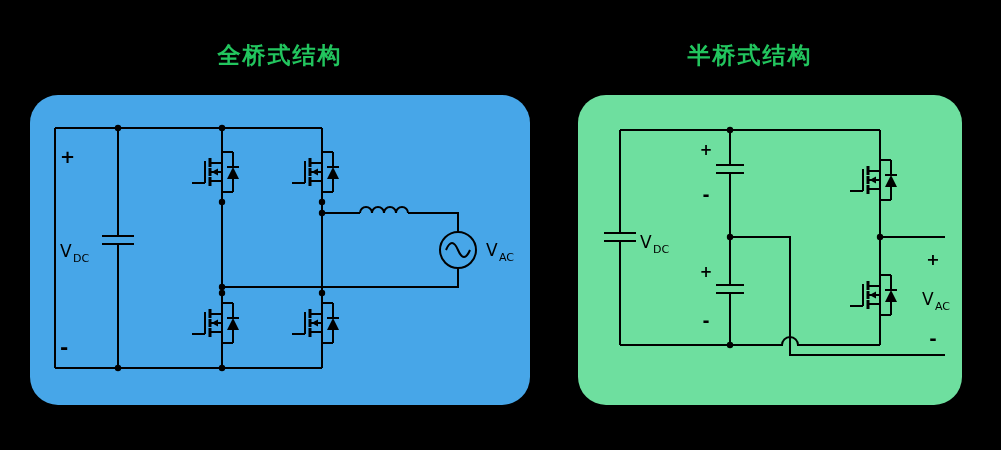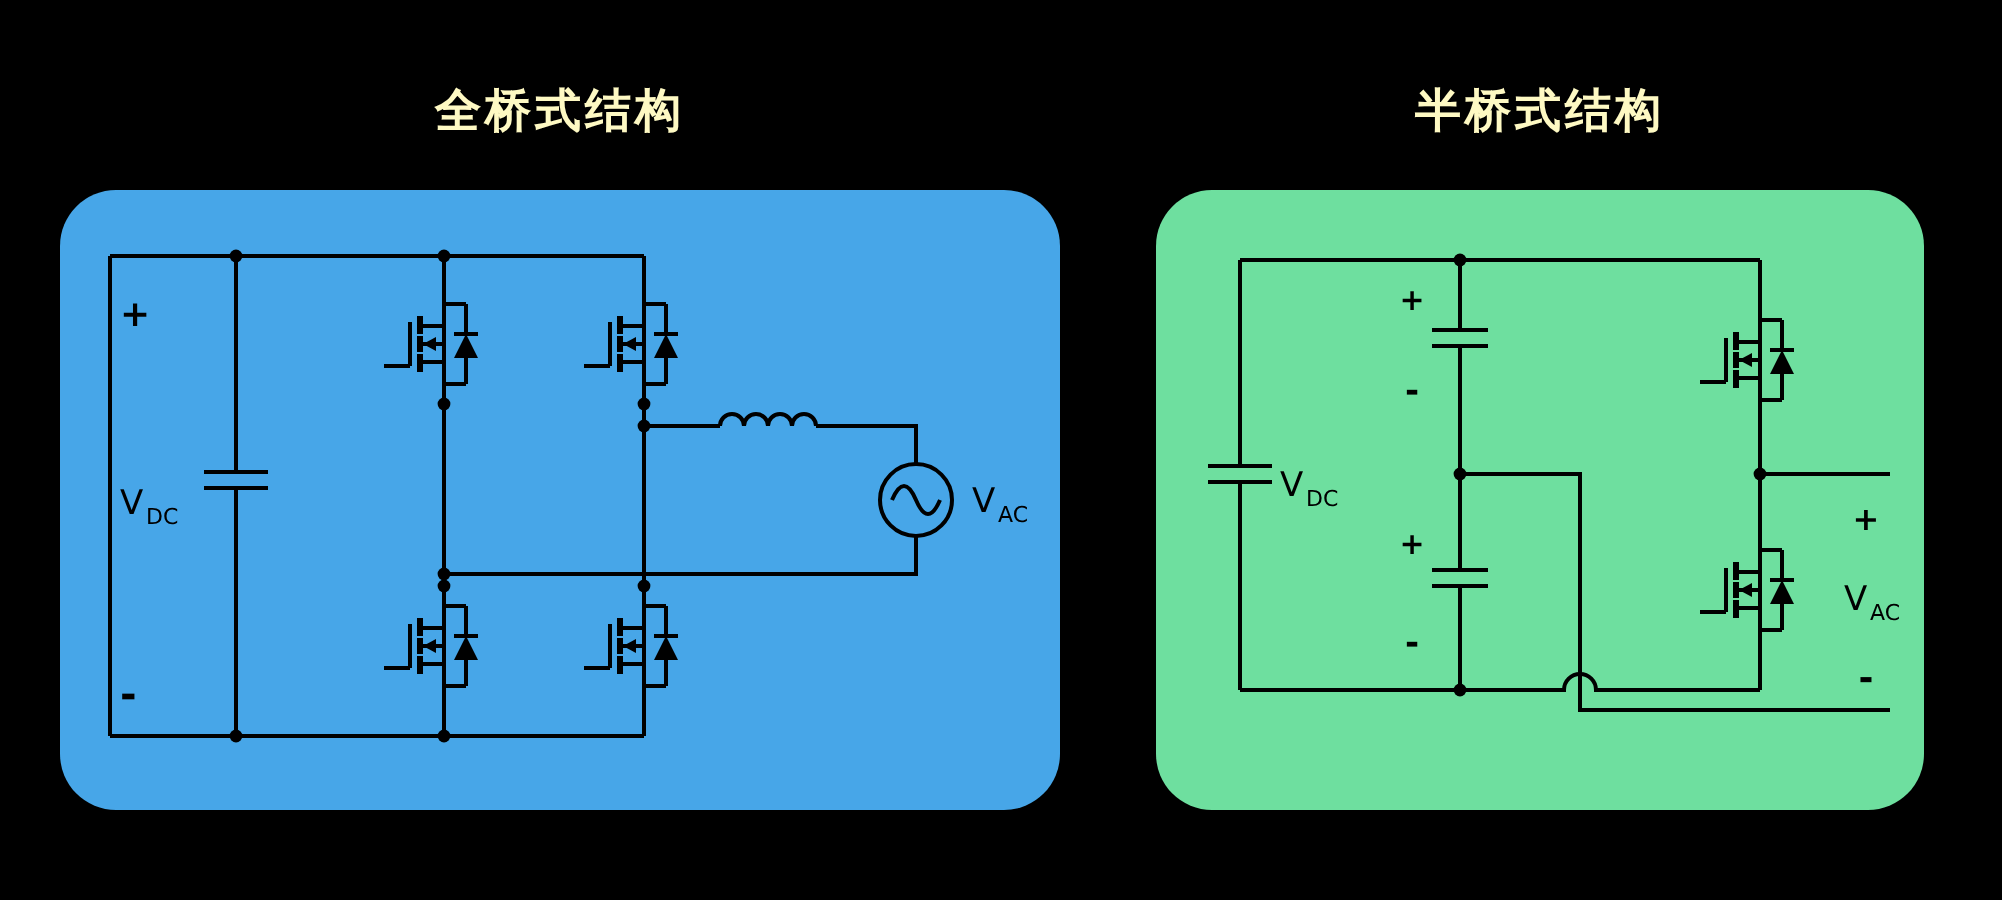--- a/index.html
+++ b/index.html
@@ -7,28 +7,28 @@
     width: 1001px; height: 450px;
     background: #000;
     overflow: hidden;
     font-family: "DejaVu Sans", sans-serif;
     position: relative;
   }
   .stage { position: relative; width: 1001px; height: 450px; background: #000; }
   .panel-title {
     position: absolute;
     top: 40px;
-    color: #fef9c3;
+    color: #22c55e;
     font-size: 23px;
     font-weight: bold;
     text-align: center;
     letter-spacing: 2px;
   }
   .title-left  { left: 30px;  width: 500px; }
-  .title-right { left: 578px; width: 384px; font-family: Liberation Serif, serif; }
+  .title-right { left: 558px; width: 384px; font-family: Liberation Serif, serif; }
   .panel-left  { position: absolute; left: 30px;  top: 95px; }
   .panel-right { position: absolute; left: 578px; top: 95px; }
   svg text { font-family: "DejaVu Sans", sans-serif; fill: #000; }
 </style>
 </head>
 <body>
 
 <div class="stage">
 
   <div class="panel-title title-left">全桥式结构</div>

